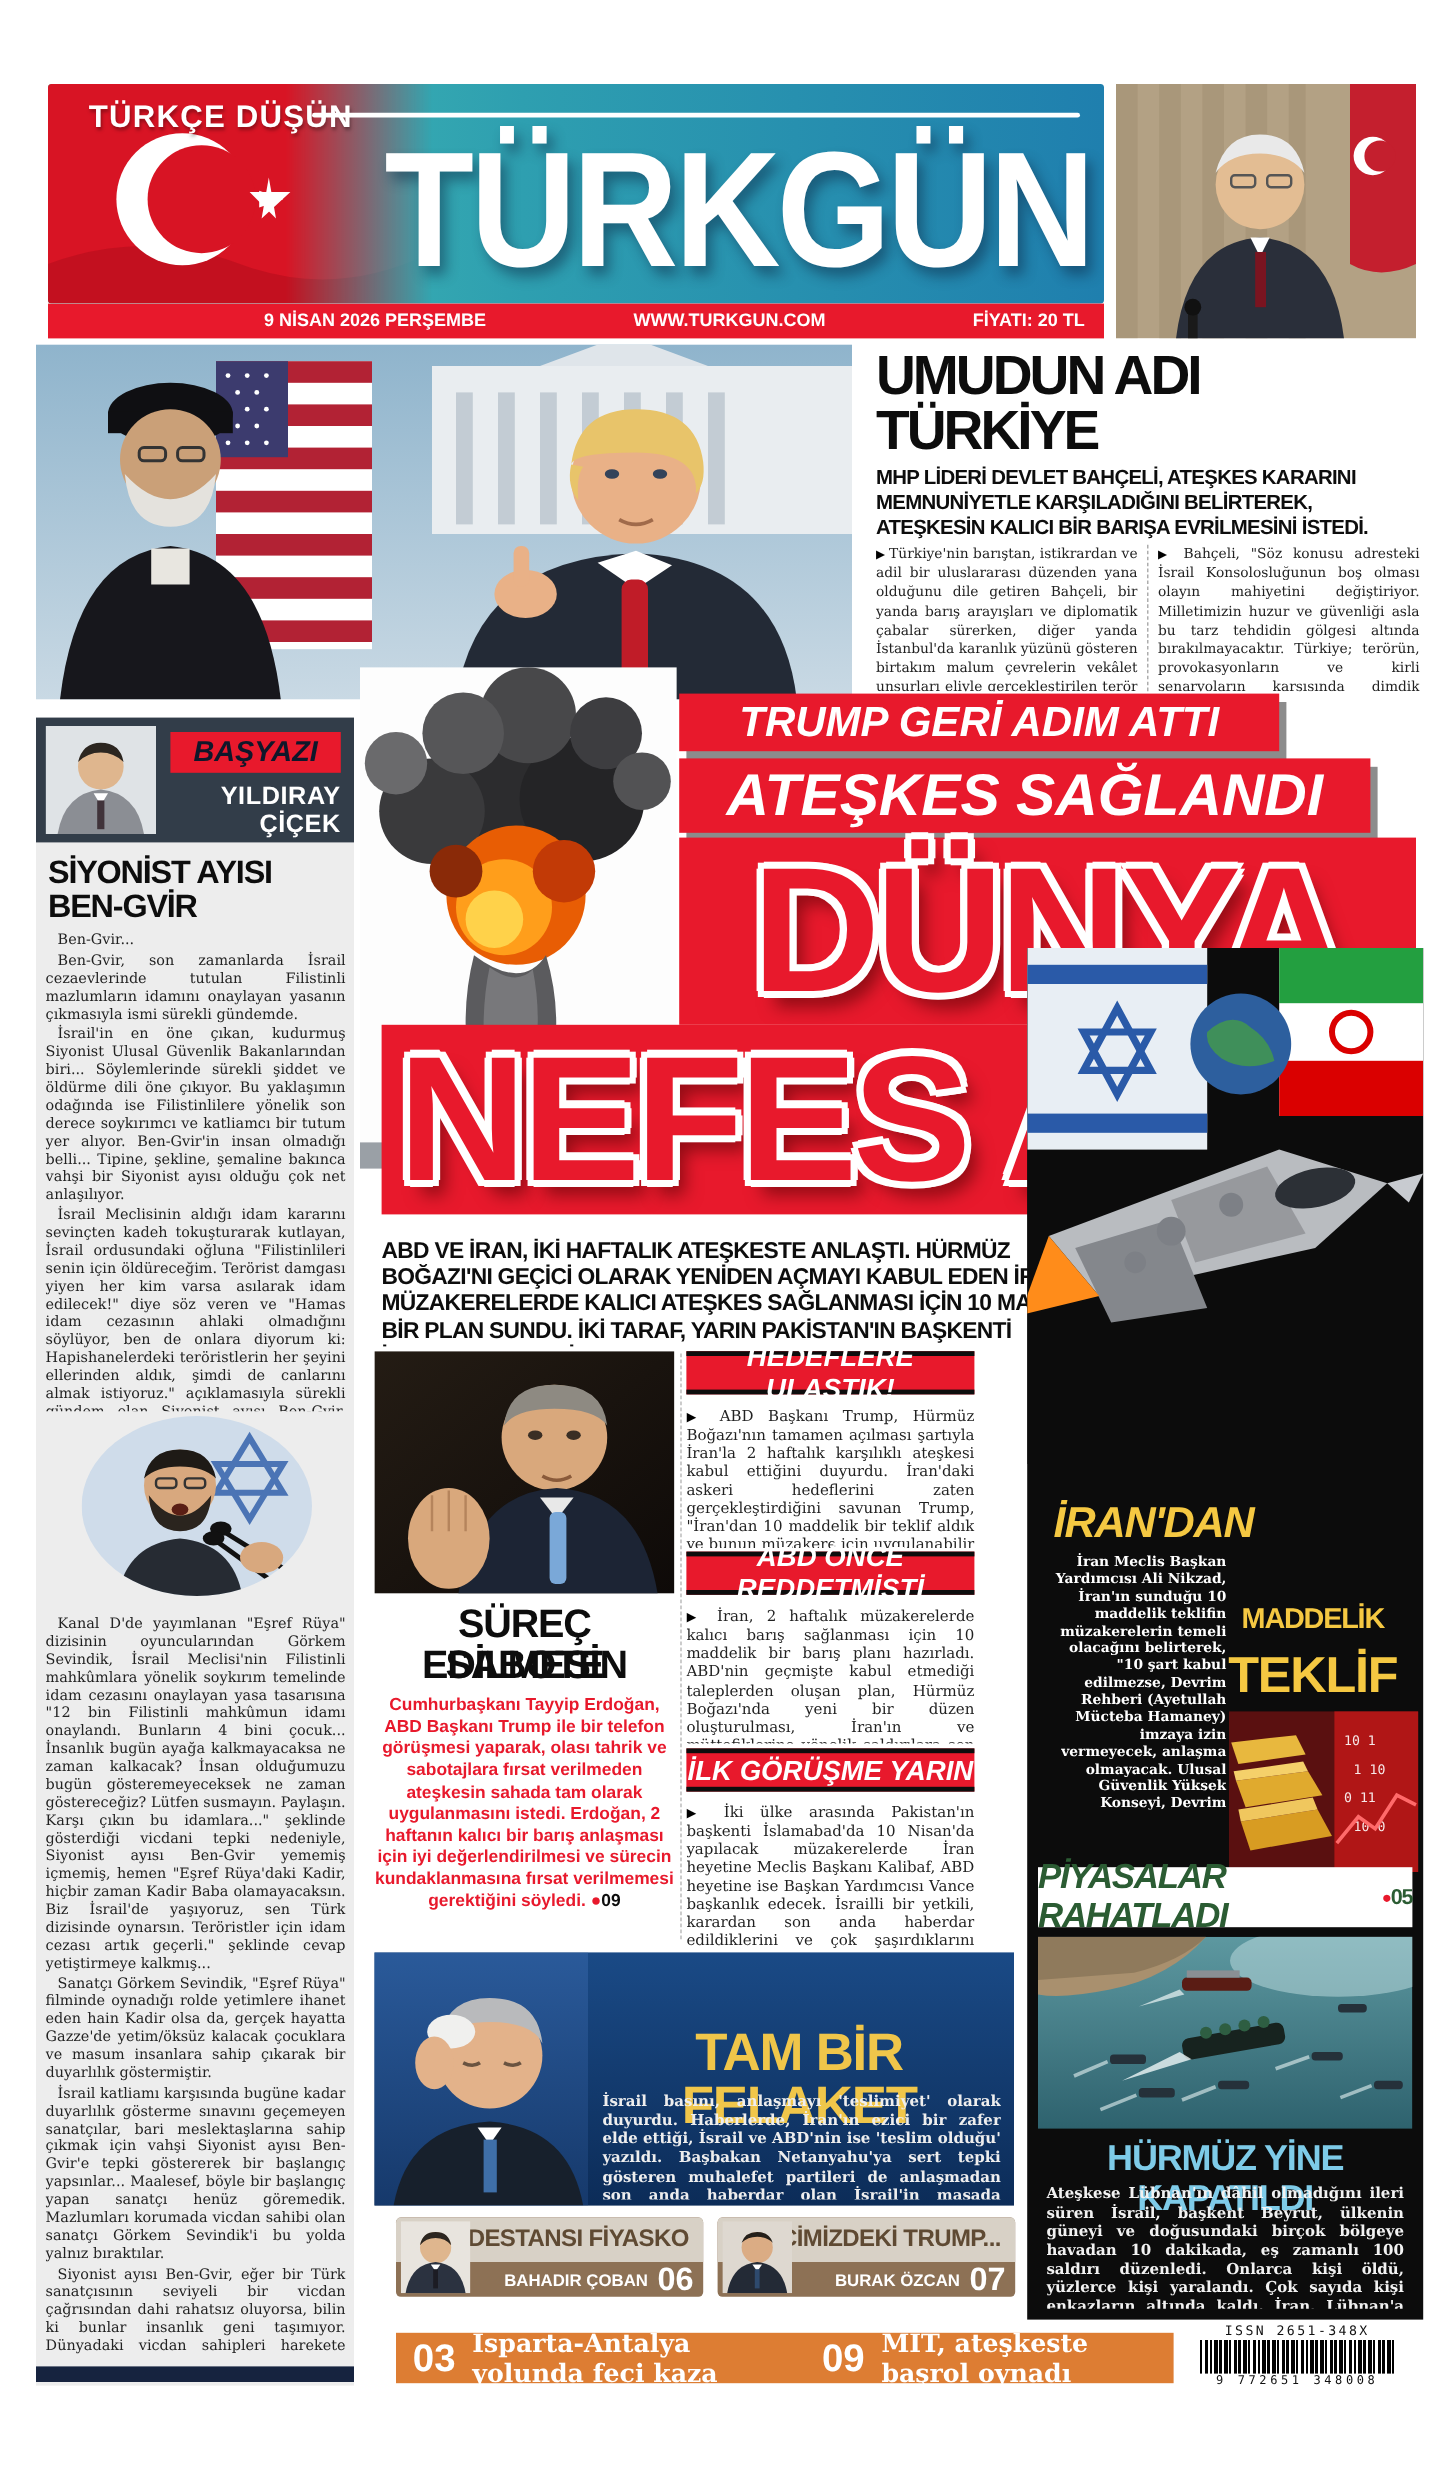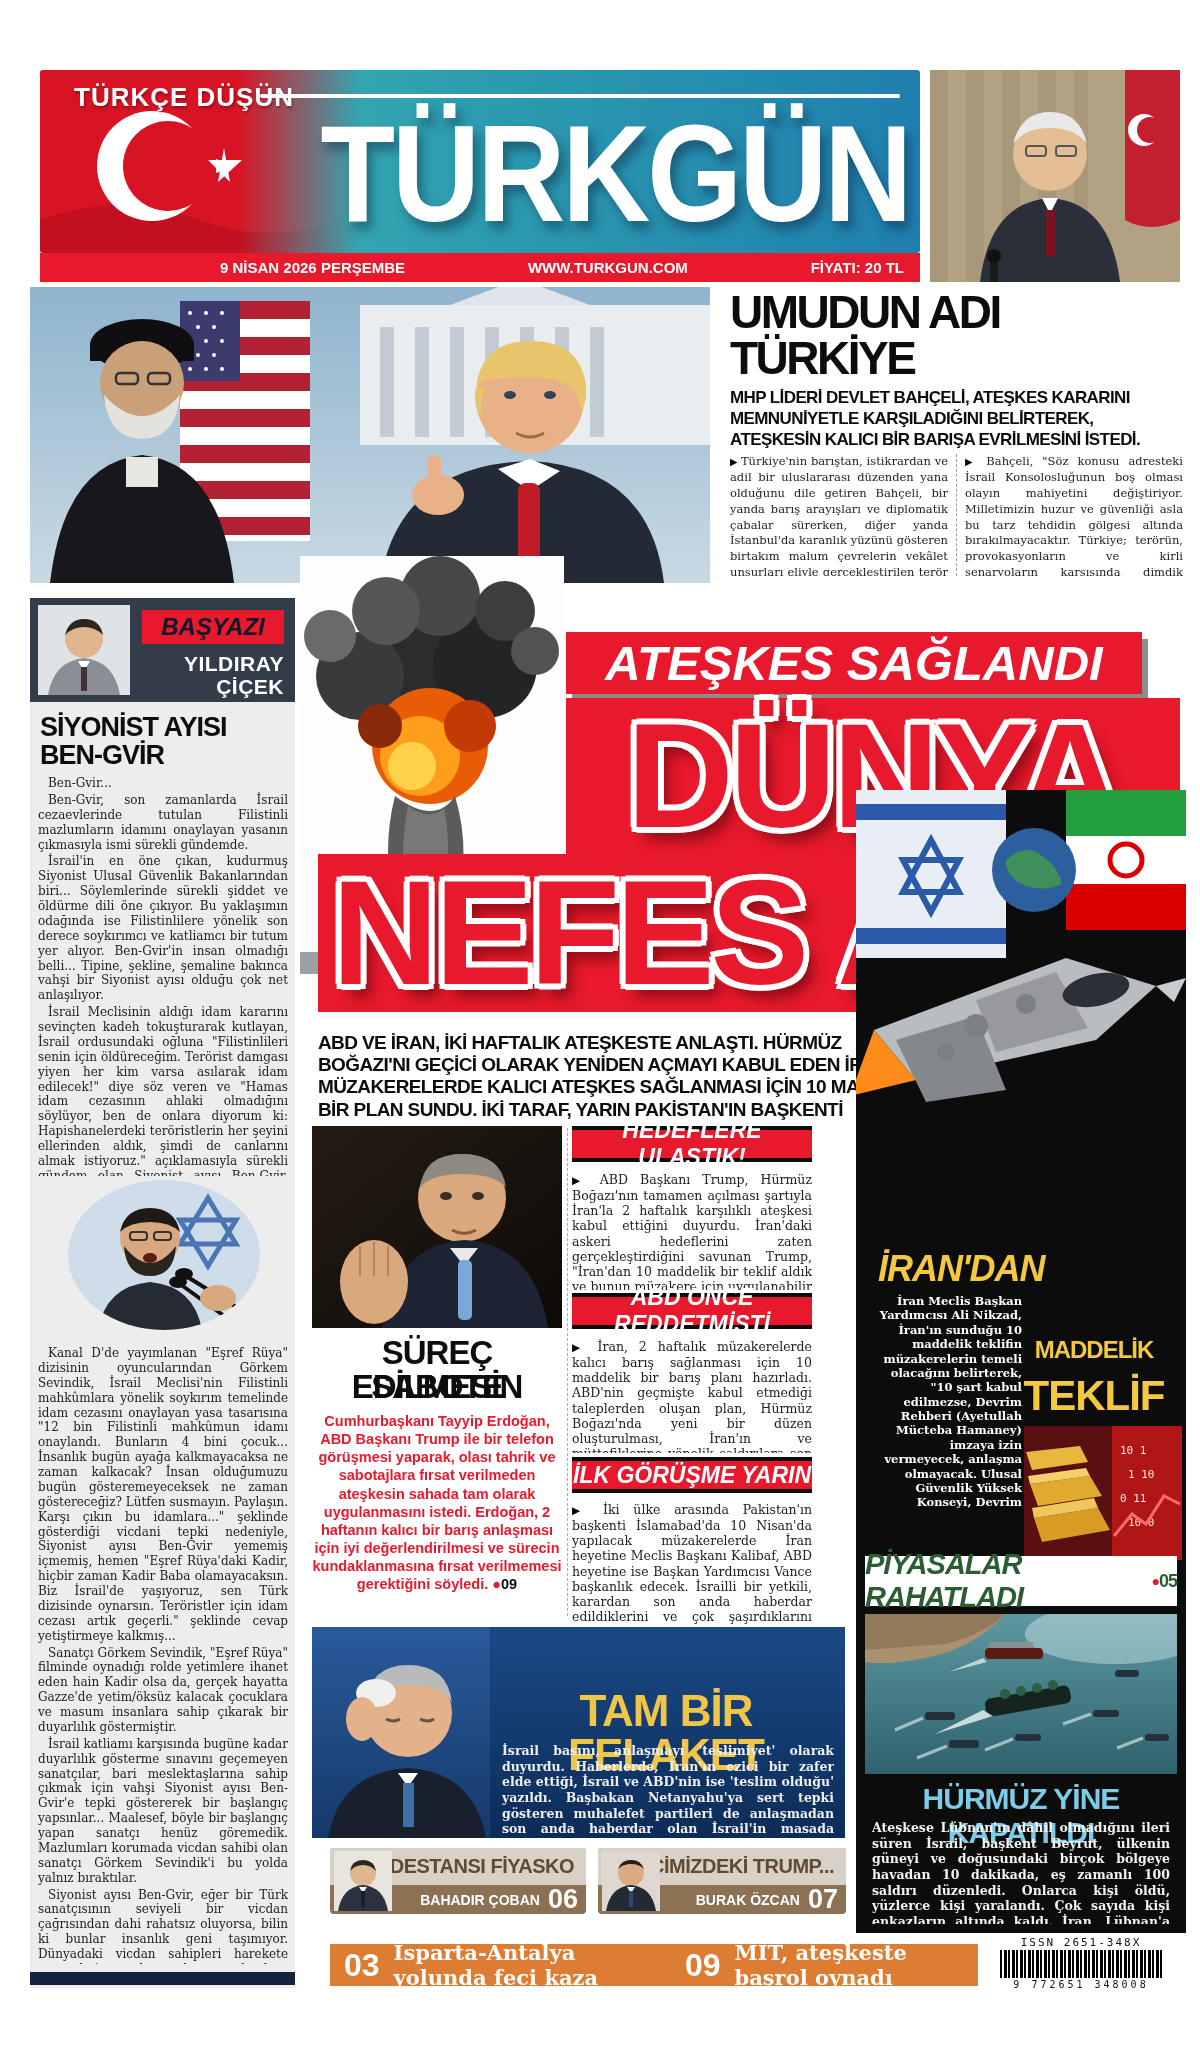--- a/index.html
+++ b/index.html
@@ -274,20 +274,23 @@
     </svg>
     <div class="abs by-body" style="left:8px;top:748px;width:250px;height:618px;overflow:hidden;">
       <p>Kanal D'de yayımlanan "Eşref Rüya" dizisinin oyuncularından Görkem Sevindik, İsrail Meclisi'nin Filistinli mahkûmlara yönelik soykırım temelinde idam cezasını onaylayan yasa tasarısına "12 bin Filistinli mahkûmun idamı onaylandı. Bunların 4 bini çocuk... İnsanlık bugün ayağa kalkmayacaksa ne zaman kalkacak? İnsan olduğumuzu bugün gösteremeyeceksek ne zaman göstereceğiz? Lütfen susmayın. Paylaşın. Karşı çıkın bu idamlara..." şeklinde gösterdiği vicdani tepki nedeniyle, Siyonist ayısı Ben-Gvir yememiş içmemiş, hemen "Eşref Rüya'daki Kadir, hiçbir zaman Kadir Baba olamayacaksın. Biz İsrail'de yaşıyoruz, sen Türk dizisinde oynarsın. Teröristler için idam cezası artık geçerli." şeklinde cevap yetiştirmeye kalkmış...</p>
       <p>Sanatçı Görkem Sevindik, "Eşref Rüya" filminde oynadığı rolde yetimlere ihanet eden hain Kadir olsa da, gerçek hayatta Gazze'de yetim/öksüz kalacak çocuklara ve masum insanlara sahip çıkarak bir duyarlılık göstermiştir.</p>
       <p>İsrail katliamı karşısında bugüne kadar duyarlılık gösterme sınavını geçemeyen sanatçılar, bari meslektaşlarına sahip çıkmak için vahşi Siyonist ayısı Ben-Gvir'e tepki göstererek bir başlangıç yapsınlar... Maalesef, böyle bir başlangıç yapan sanatçı henüz göremedik. Mazlumları korumada vicdan sahibi olan sanatçı Görkem Sevindik'i bu yolda yalnız bıraktılar.</p>
       <p>Siyonist ayısı Ben-Gvir, eğer bir Türk sanatçısının seviyeli bir vicdan çağrısından dahi rahatsız oluyorsa, bilin ki bunlar insanlık geni taşımıyor. Dünyadaki vicdan sahipleri harekete geçerek, insan olmayanların mazlumlara yönelik zulümlerini durdurmalıdır. Mazlumlar, sapkın Siyonistlerin elinden kurtarılmalıdır.</p>
     </div>
     <div class="abs" style="left:0;top:1374px;width:265px;height:13px;background:#16233f;"></div>
   </div>
 
+  <div class="abs kicker" style="left:566px;top:578px;width:500px;height:48px;font-size:35px;">
+    <span>TRUMP GERİ ADIM ATTI</span>
+  </div>
   <div class="abs kicker" style="left:566px;top:632px;width:576px;height:62px;font-size:49px;">
     <span>ATEŞKES SAĞLANDI</span>
   </div>
   <div class="abs megabox" style="left:566px;top:698px;width:614px;height:156px;">
     <span class="mega" style="font-size:148px;">DÜNYA</span>
   </div>
   <div class="abs megabox" style="left:318px;top:854px;width:862px;height:158px;">
     <span class="mega" style="font-size:148px;">NEFES ALDI</span>
   </div>
 

